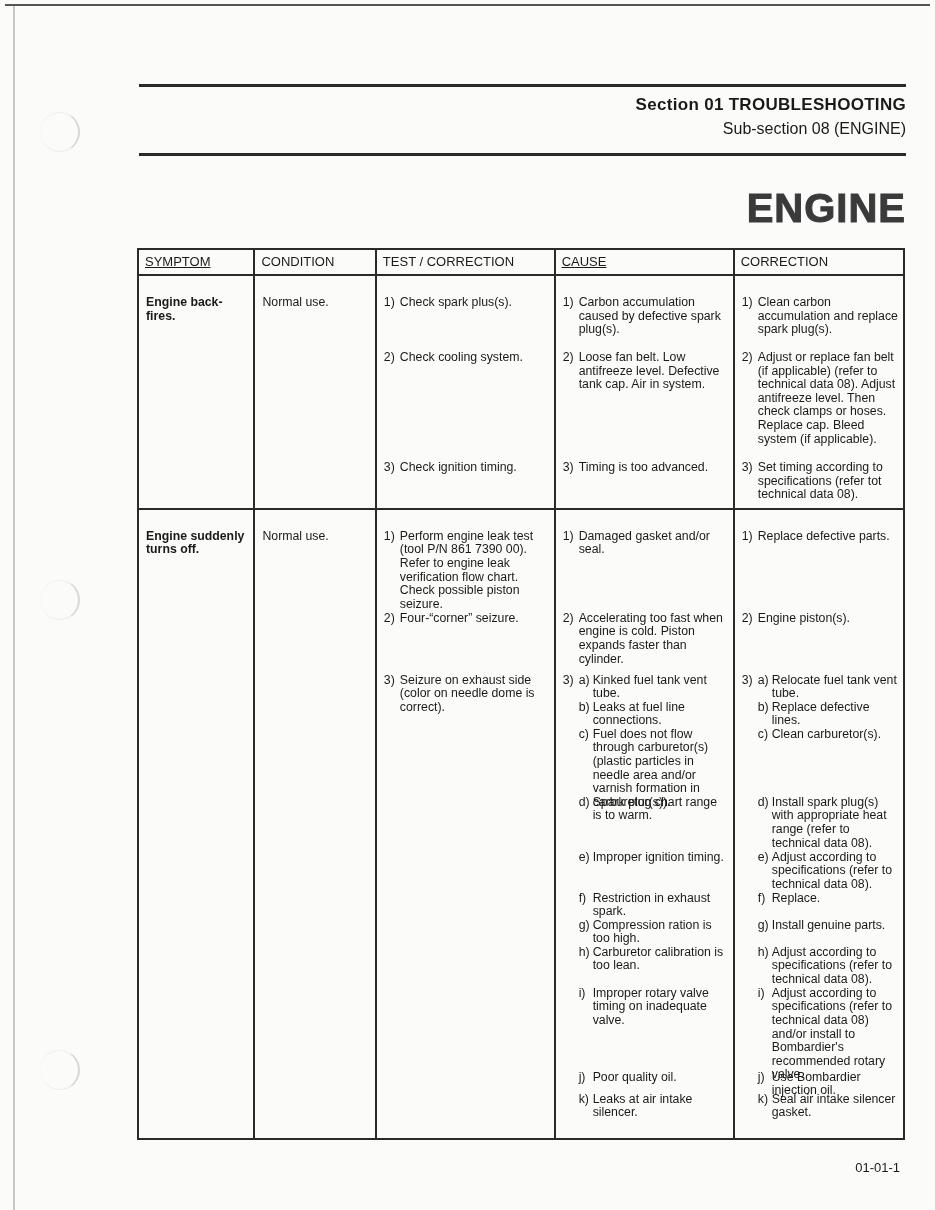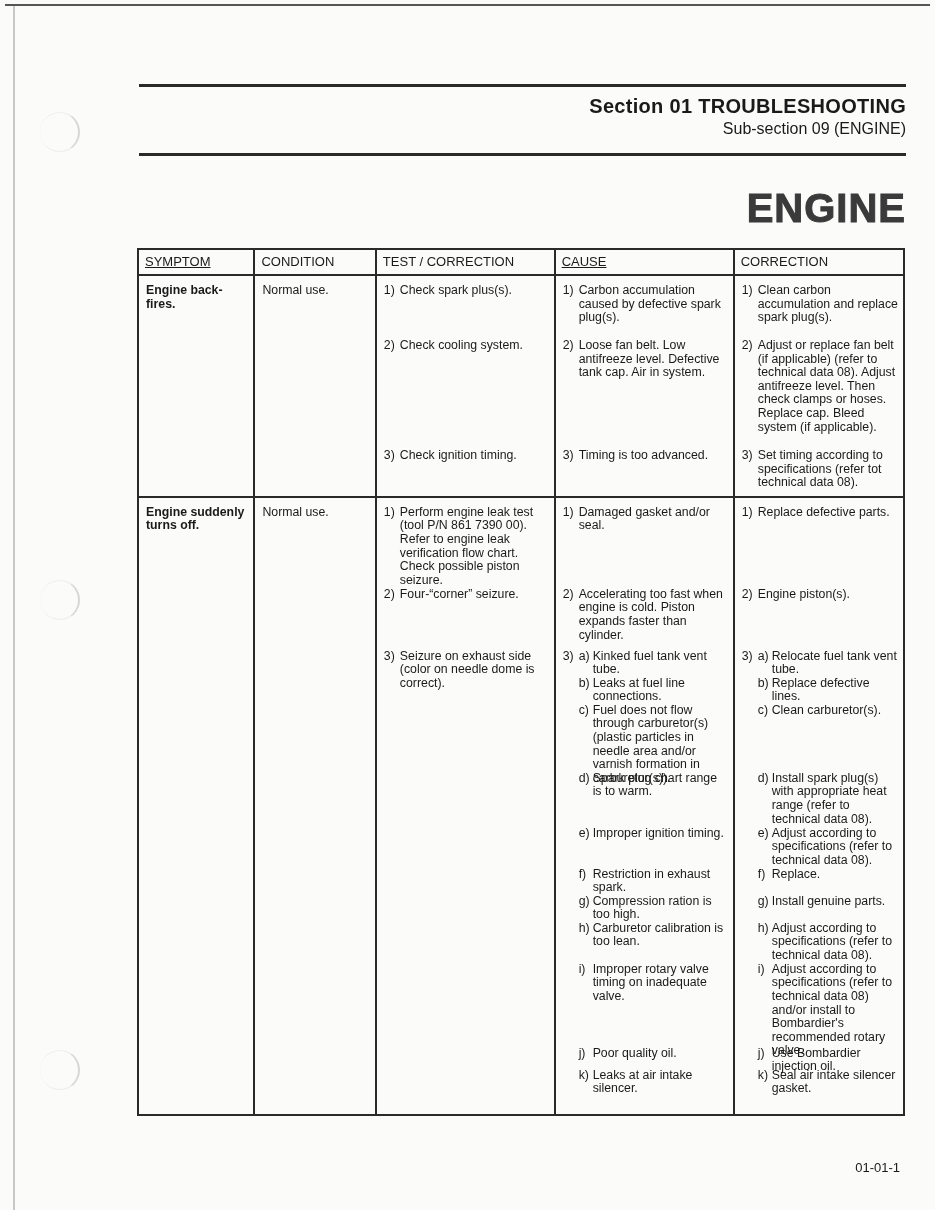--- a/index.html
+++ b/index.html
@@ -5,51 +5,51 @@
   html, body { margin:0; padding:0; }
   body {
     width:935px; height:1210px; position:relative; overflow:hidden;
     background:#fbfbfa; color:#1a1a1a;
     font-family:"Liberation Sans", sans-serif;
   }
   .scan-top { position:absolute; left:5px; top:4px; width:925px; height:2px; background:#555; }
   .scan-left { position:absolute; left:13px; top:6px; width:2px; height:1204px; background:#c8c8c8; }
   .punch { position:absolute; width:38px; height:38px; border-radius:50%; border-right:2px solid #d7d7d7; border-top:1px solid #eee; border-bottom:1px solid #eee; }
   .rule { position:absolute; left:139px; width:767px; height:3px; background:#2a2a2a; }
-  .hdr-title { position:absolute; right:29px; top:95px; font-size:20px; font-weight:bold; letter-spacing:0.3px; }
+  .hdr-title { position:absolute; right:29px; top:95px; font-size:17px; font-weight:bold; letter-spacing:0.3px; }
   .hdr-sub { position:absolute; right:29px; top:120px; font-size:16px; }
   .big-title { position:absolute; right:29px; top:186px; font-size:40px; font-weight:900; color:#3a3a3a; letter-spacing:1px; -webkit-text-stroke:1px #3a3a3a; }
   table.ts {
     position:absolute; left:137px; top:248px; width:768px;
     border-collapse:collapse; font-size:12.3px; line-height:13.6px;
   }
   table.ts th, table.ts td { border:2px solid #2a2a2a; vertical-align:top; text-align:left; }
   table.ts th { font-weight:normal; font-size:13px; padding:5px 6px 3px 6px; height:16px; }
-  table.ts td { padding:8px 5px 6px 7px; }
+  table.ts td { padding:20px 5px 6px 7px; }
   .c1 { width:103px;text-decoration:underline; } .c2 { width:108px; } .c3 { width:166px; } .c4 { width:166px;text-decoration:underline; } .c5 { width:157px; }
   .sym { font-weight:bold; }
   .entry { display:flex; }
   .num { flex:0 0 16px; }
   .sub { display:flex; }
   .lt { flex:0 0 14px; }
   .txt { flex:1; }
   .folio { position:absolute; right:35px; top:1160px; font-size:13px; }
 </style>
 </head>
 <body>
 
 <div class="scan-top"></div>
 <div class="scan-left"></div>
 <div class="punch" style="left:40px;top:112px;"></div>
 <div class="punch" style="left:40px;top:580px;"></div>
 <div class="punch" style="left:40px;top:1050px;"></div>
 
 <div class="rule" style="top:84px;"></div>
 <div class="hdr-title">Section 01 TROUBLESHOOTING</div>
-<div class="hdr-sub">Sub-section 09 (ENGINE)</div>
+<div class="hdr-sub">Sub-section 08 (ENGINE)</div>
 <div class="rule" style="top:153px;"></div>
 <div class="big-title">ENGINE</div>
 
 <table class="ts">
   <thead>
     <tr>
       <th class="c1">SYMPTOM</th>
       <th class="c2">CONDITION</th>
       <th class="c3">TEST / CORRECTION</th>
       <th class="c4">CAUSE</th>

